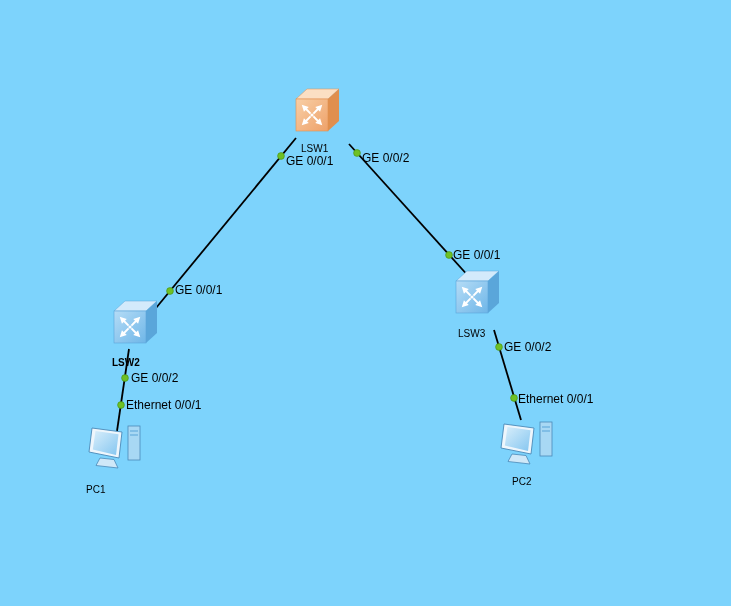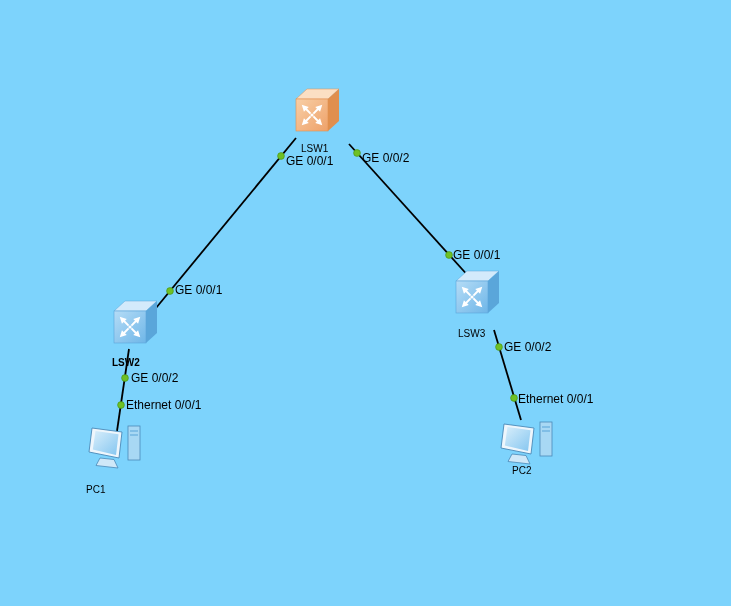--- a/index.html
+++ b/index.html
@@ -170,14 +170,14 @@
             <stop offset="1" stop-color="#85c6f0"></stop>
           </linearGradient>
         </defs>
         <rect x="40" y="8" width="12" height="34" fill="#a8d8f4" stroke="#4a89b8" stroke-width="0.8"></rect>
         <line x1="42" y1="13" x2="50" y2="13" stroke="#6fb4e0" stroke-width="1.4"></line>
         <line x1="42" y1="17" x2="50" y2="17" stroke="#6fb4e0" stroke-width="1.4"></line>
         <polygon points="12,40 26,41.5 30,50 8,47.5" fill="#cfe8f8" stroke="#4a89b8" stroke-width="0.8"></polygon>
         <polygon points="4,10 34,14 31,40 1,34" fill="#eef6fc" stroke="#4a89b8" stroke-width="0.9"></polygon>
         <polygon points="7.5,13 30.5,16.3 28,37 4.8,31.6" fill="url(#pcg-PC2)"></polygon>
       </svg></div>
-    <div class="device-label" style="left: 512px; top: 465px;">PC2</div>
+    <div class="device-label" style="left: 512px; top: 476px;">PC2</div>
   </div>
 
 </body></html>

